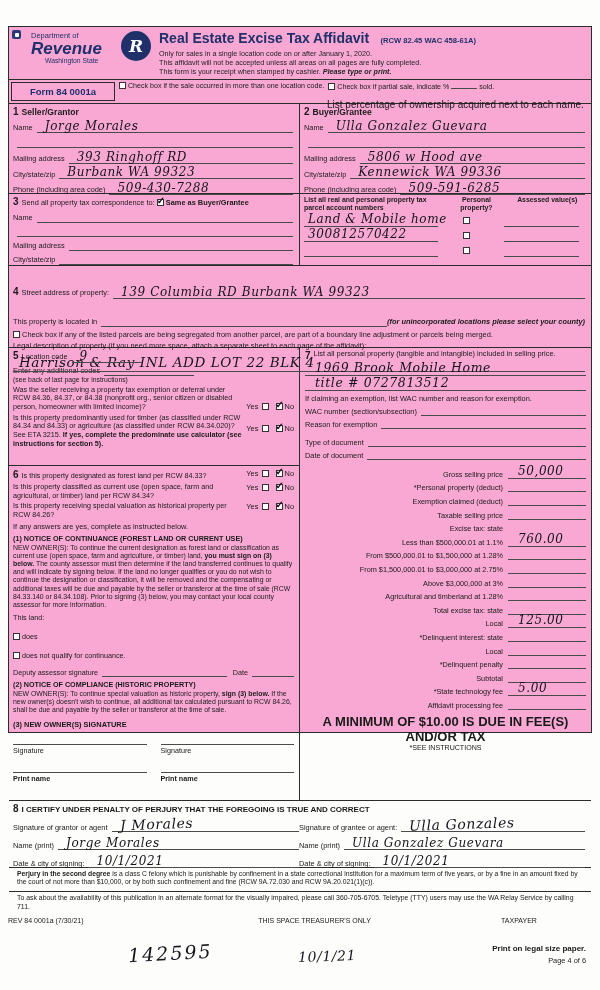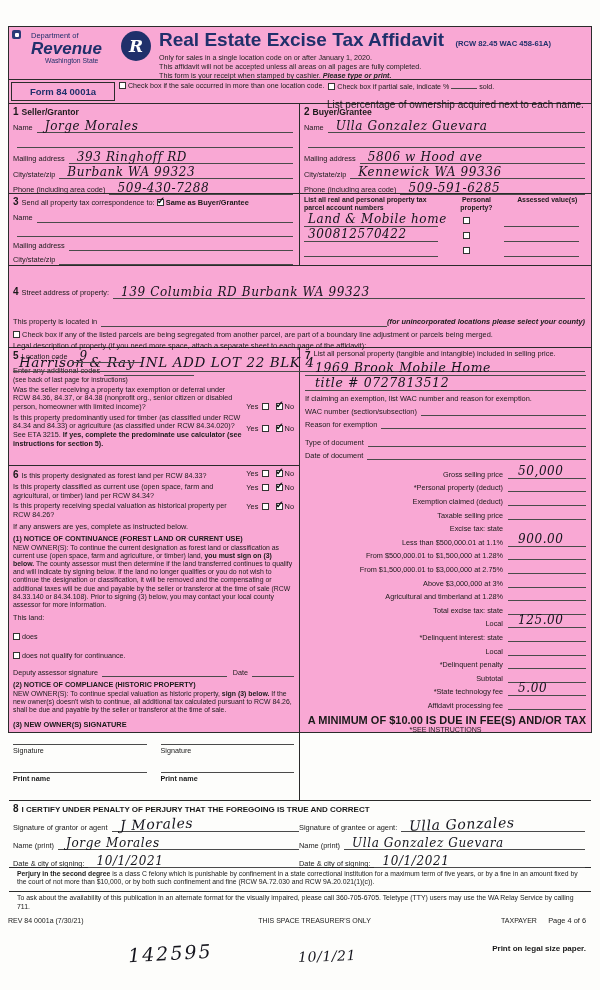--- a/index.html
+++ b/index.html
@@ -26,21 +26,21 @@
   
   .header { height:53px; border-bottom:1px solid #2b2b2b; position:relative; padding:3px 6px; }
   .corner-icon { position:absolute; left:3px; top:3px; width:9px; height:9px; background:#2a3a77; border-radius:2px; }
   .corner-icon::after { content:""; position:absolute; left:2.5px; top:2.5px; width:4px; height:4px; background:#fff; border-radius:1px; }
   .logo-block { position:absolute; left:22px; top:4px; width:130px; color:#20306b; }
   .dept-small { font-size:7.5px; }
   .dept-big { font-size:17px; font-weight:bold; font-style:italic; line-height:1; }
   .dept-sub { font-size:6.8px; margin-left:14px; }
   .logo-circle { position:absolute; left:90px; top:0px; width:30px; height:30px; border-radius:50%; background:#20306b; color:#fff; text-align:center; line-height:30px; font-size:17px; font-weight:bold; font-style:italic; font-family:"DejaVu Serif",serif; }
   .title-block { position:absolute; left:150px; top:2px; width:428px; }
-  .form-title { font-size:19px; font-weight:bold; color:#20306b; display:inline; }
+  .form-title { font-size:14px; font-weight:bold; color:#20306b; display:inline; }
   .title-ref { font-size:7.6px; font-weight:bold; color:#20306b; display:inline; margin-left:7px; }
   .hnotes { margin-top:2px; font-size:7.2px; line-height:1.25; color:#222; }
 
   
   .formrow { height:24px; border-bottom:1px solid #2b2b2b; display:flex; }
   .formbox { width:104px; margin:2px 0 2px 2px; border:1px solid #2b2b2b; display:flex; align-items:center; justify-content:center; font-weight:bold; font-size:9.5px; color:#20306b; }
   .fr-right { flex:1; padding:2px 4px; }
   .fr-line { display:flex; gap:4px; align-items:flex-start; }
   .fr-item { font-size:7.1px; line-height:1.2; }
   .pct-line { display:inline-block; width:26px; border-bottom:1px solid #4a4a4a; height:7px; }
@@ -97,40 +97,40 @@
   
   .sec7-head { display:flex; }
   .sec7-head .qtext { font-size:7.4px; }
   .hwline { border-bottom:1px solid #4a4a4a; height:15px; position:relative; }
   .hwline .hw { position:absolute; left:10px; bottom:0; font-size:12.5px; }
   .taxrow { display:flex; align-items:flex-end; height:13.6px; }
   .tlabel { flex:1; text-align:right; font-size:7.3px; padding-right:5px; line-height:1.1; }
   .tval { width:78px; border-bottom:1px solid #4a4a4a; height:13px; position:relative; }
   .tval .hw { position:absolute; left:10px; bottom:0; font-size:12px; }
   .tval.noline { border-bottom:none; }
-  .min-note { font-weight:bold; font-size:11px; text-align:right; margin-top:4px; }
+  .min-note { font-weight:bold; font-size:13px; text-align:center; margin-top:4px; }
   .see-instr { font-size:7.1px; text-align:center; }
 
   
   .sec8 { height:68px; border-top:1px solid #2b2b2b; border-bottom:1px solid #2b2b2b; padding:2px 6px 0 4px; }
   .sec8-head { font-size:8px; font-weight:bold; }
   .sec8-cols { display:flex; gap:0; }
   .sec8-col { flex:1; }
   .sec8-col .frow { height:15px; }
   .sigscrawl { font-size:14px; transform:rotate(-2deg); display:inline-block; }
 
   
   .perjury { height:24px; padding:2px 8px; border-bottom:1px solid #2b2b2b; font-size:6.8px; line-height:1.25; }
   .altformat { padding:2px 8px; font-size:6.9px; line-height:1.25; }
   .revline { position:absolute; left:8px; top:917px; width:584px; display:flex; font-size:7px; }
   .revline .c1 { width:30%; } .revline .c2 { width:45%; text-align:center; } .revline .c3 { width:25%; text-align:center; }
   .stamp-num { position:absolute; left:128px; top:942px; font-size:19px; transform:rotate(-3deg); letter-spacing:2px; }
   .stamp-date { position:absolute; left:298px; top:948px; font-size:14px; transform:rotate(-2deg); }
   .print-note { position:absolute; right:14px; top:944px; font-size:8px; font-weight:bold; text-align:right; }
-  .page-note { position:absolute; right:14px; top:916px; font-size:7.4px; text-align:right; }
+  .page-note { position:absolute; right:14px; top:956px; font-size:7.4px; text-align:right; }
 </style>
 </head>
 <body>
 
 <div class="sheet">
 <div class="form-border">
 
   <div class="header">
     <span class="corner-icon"></span>
     <div class="logo-block">
@@ -430,21 +430,21 @@
             </div>
         <div class="taxrow">
               <span class="tlabel">Excise tax: state</span>
               <span class="tval noline">
                 <span class="hw"></span>
               </span>
             </div>
         <div class="taxrow">
               <span class="tlabel">Less than $500,000.01 at 1.1%</span>
               <span class="tval">
-                <span class="hw">900.00</span>
+                <span class="hw">760.00</span>
               </span>
             </div>
         <div class="taxrow">
               <span class="tlabel">From $500,000.01 to $1,500,000 at 1.28%</span>
               <span class="tval">
                 <span class="hw"></span>
               </span>
             </div>
         <div class="taxrow">
               <span class="tlabel">From $1,500,000.01 to $3,000,000 at 2.75%</span>

